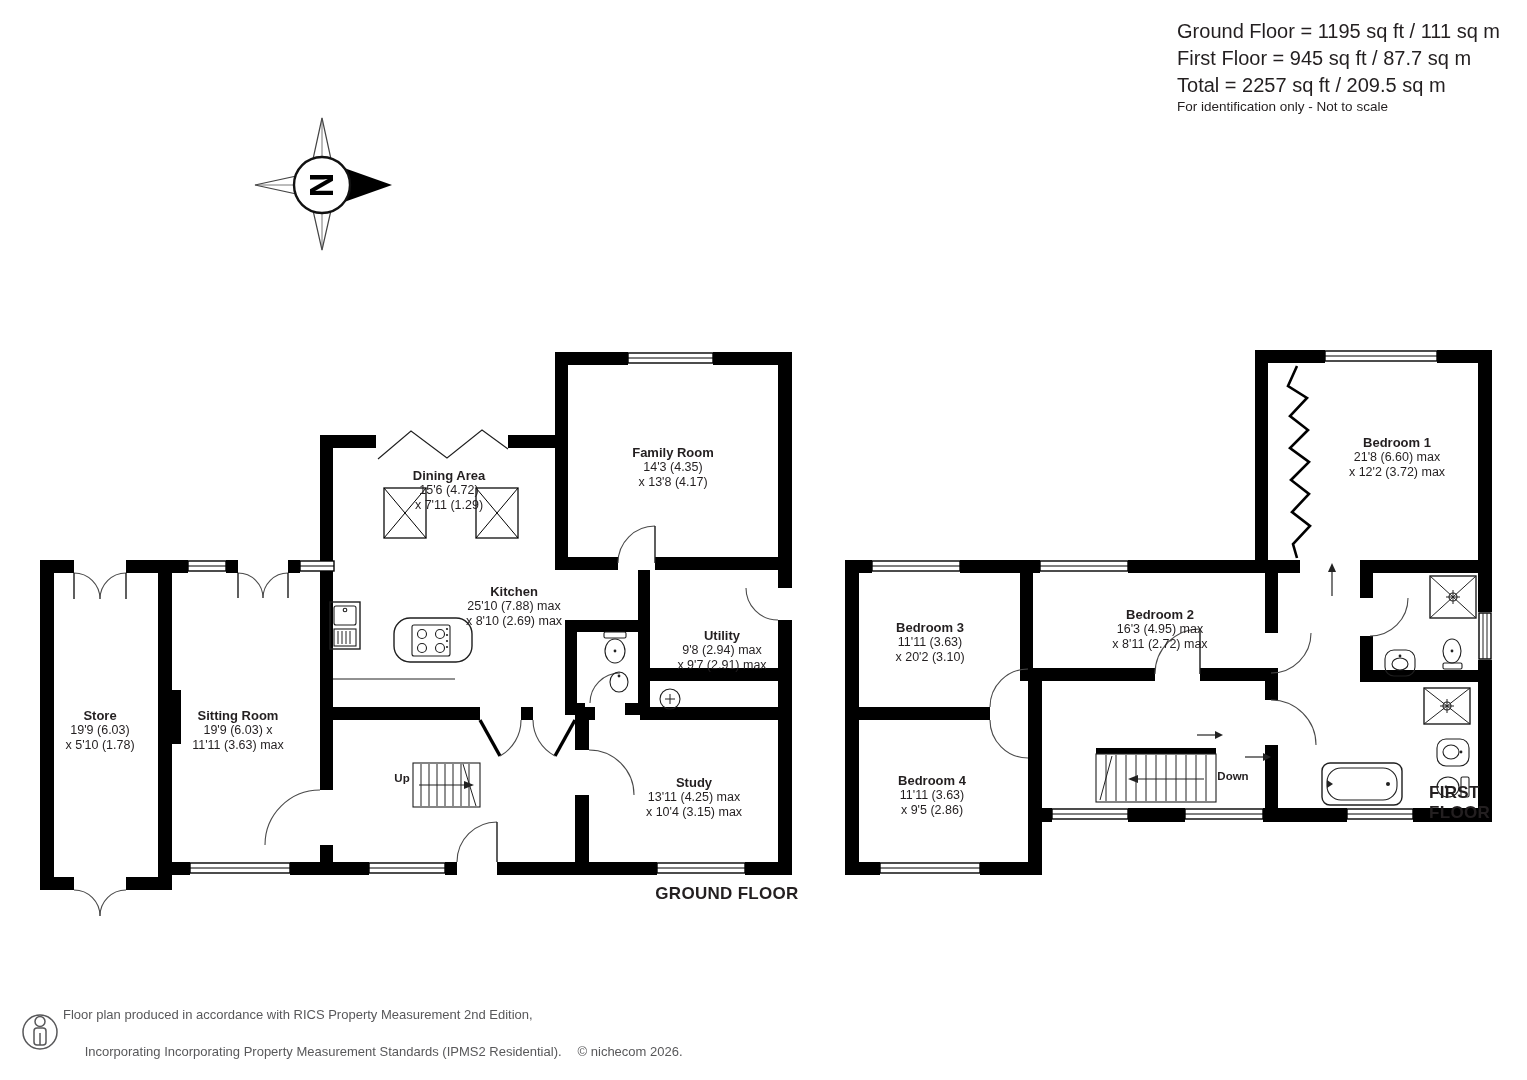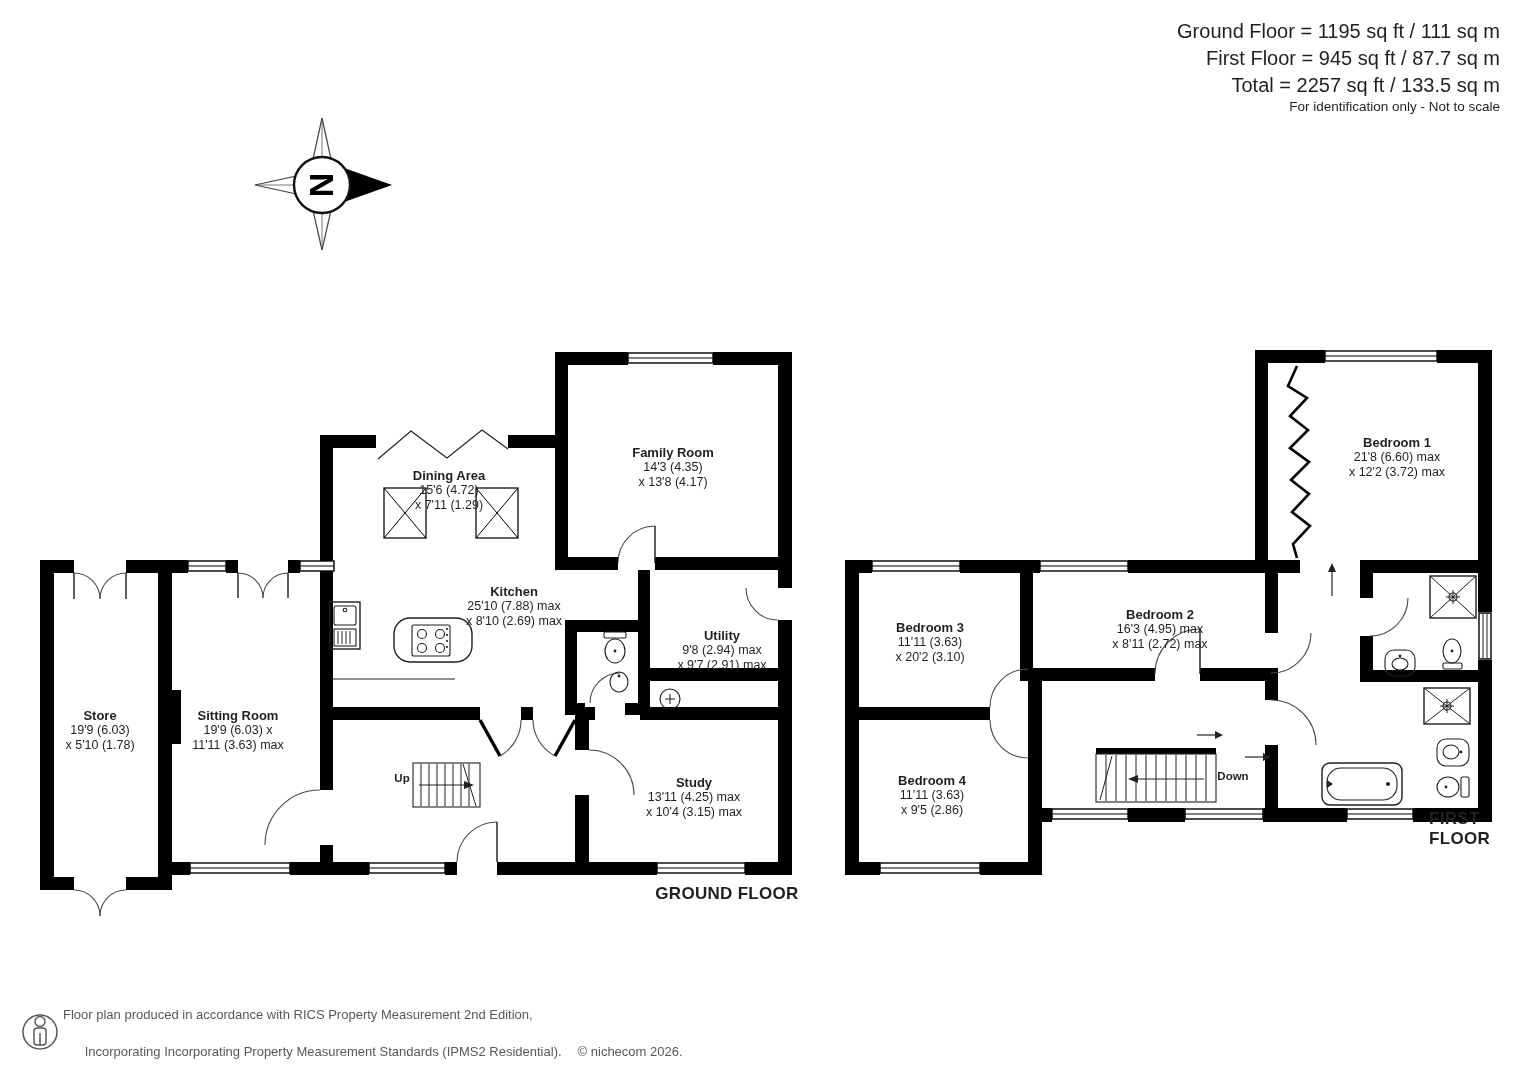--- a/index.html
+++ b/index.html
@@ -18,21 +18,21 @@
   .riser{stroke:#222;stroke-width:1;}
   .arrowline{stroke:#222;stroke-width:1.2;fill:none;}
   .arrowhead{fill:#222;}
   .gray{stroke:#58585a;fill:none;stroke-width:1.5;}
   .label{position:absolute;white-space:pre;}
   .room-label{position:absolute;transform:translateX(-50%);text-align:center;white-space:nowrap;
               font-size:12.5px;line-height:15.2px;color:#231f20;}
   .room-label .rname{font-weight:bold;font-size:13px;}
   .floor-title{position:absolute;font-weight:bold;font-size:17px;letter-spacing:.3px;}
   .stairs-label{position:absolute;transform:translateX(-50%);font-weight:bold;font-size:11.5px;}
-  .title-block{position:absolute;right:27px;top:18px;text-align:right;font-size:20px;line-height:27px;}
+  .title-block{position:absolute;right:27px;top:18px;font-size:20px;line-height:27px;}
   .title-block .note{font-size:13.5px;line-height:16px;}
   .footer{position:absolute;left:63px;top:1006px;color:#58585a;font-size:13px;line-height:18.3px;}
 </style>
 </head>
 <body>
 
 <div class="canvas">
 
 <svg width="1527" height="1080" viewBox="0 0 1527 1080">
 
@@ -366,21 +366,21 @@
     <circle class="gray" cx="40" cy="1032" r="17"></circle>
     <circle class="gray" cx="40" cy="1021.5" r="5"></circle>
     <path class="gray" d="M 34 1031 Q 34 1028 37 1028 L 43 1028 Q 46 1028 46 1031 L 46 1042 Q 46 1045 43 1045 L 37 1045 Q 34 1045 34 1042 Z"></path>
     <line class="gray" x1="40" y1="1033" x2="40" y2="1045"></line>
   </g>
 </svg>
 
   <div class="title-block">
     <div class="label" style="position:static">Ground Floor = 1195 sq ft / 111 sq m</div>
     <div class="label" style="position:static">First Floor = 945 sq ft / 87.7 sq m</div>
-    <div class="label" style="position:static">Total = 2257 sq ft / 133.5 sq m</div>
+    <div class="label" style="position:static">Total = 2257 sq ft / 209.5 sq m</div>
     <div class="note">For identification only - Not to scale</div>
   </div>
 
   <div class="room-label" style="left:100px;top:708px">
     <div class="rname">Store</div>
     <div class="rdim">19'9 (6.03)</div>
     <div class="rdim">x 5'10 (1.78)</div>
   </div>
   <div class="room-label" style="left:238px;top:708px">
     <div class="rname">Sitting Room</div>
@@ -431,21 +431,21 @@
   <div class="room-label" style="left:932px;top:773px">
     <div class="rname">Bedroom 4</div>
     <div class="rdim">11'11 (3.63)</div>
     <div class="rdim">x 9'5 (2.86)</div>
   </div>
 
   <div class="stairs-label" style="left:402px;top:772px">Up</div>
   <div class="stairs-label" style="left:1233px;top:770px">Down</div>
 
   <div class="floor-title" style="left:727px;top:884px;transform:translateX(-50%)">GROUND FLOOR</div>
-  <div class="floor-title" style="left:1490px;top:809px;transform:translateX(-100%)">FIRST FLOOR</div>
+  <div class="floor-title" style="left:1490px;top:783px;transform:translateX(-100%)">FIRST FLOOR</div>
 
   <div class="footer">
     <div class="label" style="position:static">Floor plan produced in accordance with RICS Property Measurement 2nd Edition,</div>
     <div style="white-space:pre">
       <span>Incorporating Incorporating Property Measurement Standards (IPMS2 Residential).</span><span style="display:inline-block;width:16px"></span><span>© nichecom 2026.</span>
     </div>
     <div class="label" style="position:static">Produced for Sparks Ellison.   REF: 1429126</div>
   </div>
 
 </div>

